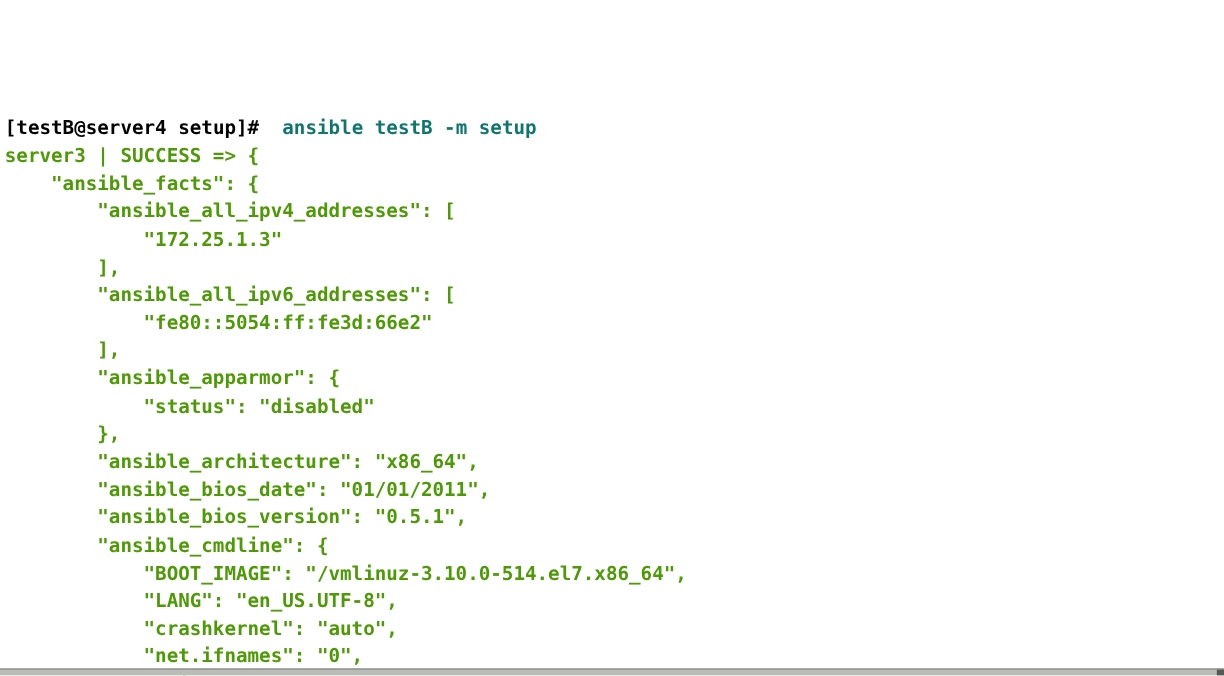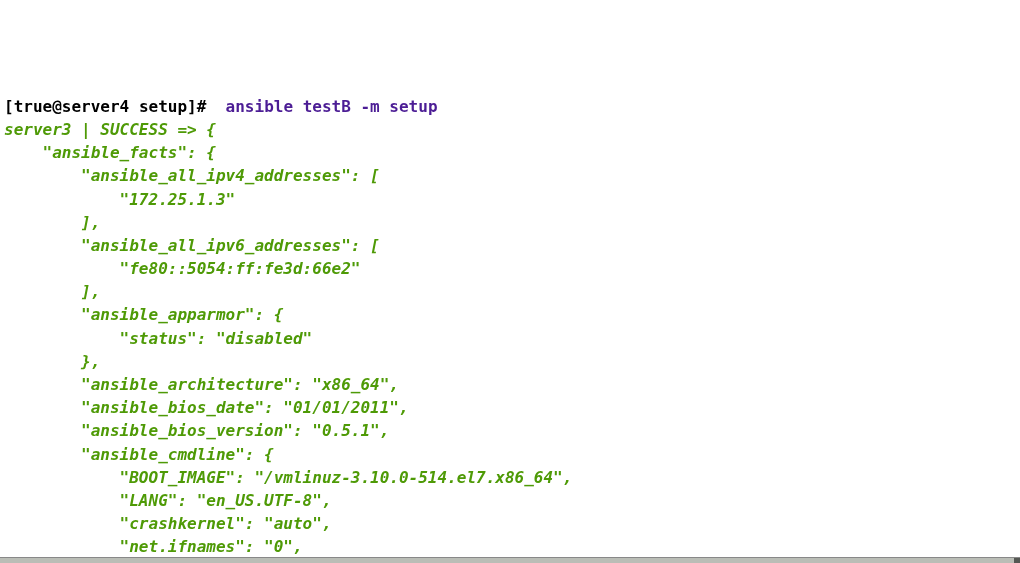--- a/index.html
+++ b/index.html
@@ -17,22 +17,22 @@
       white-space: pre;
       width: 1020px;
       height: 563px;
       overflow: hidden;
       position: relative;
     }
     .prompt-bracket { color: #000000; }
     .prompt-user { color: #000000; }
     .prompt-path { color: #000000; }
     .prompt-hash { color: #000000; }
-    .prompt-cmd { color: #4c1d95; }
-    .green { color: #4e9a06; font-style: italic; }
+    .prompt-cmd { color: #0f766e; }
+    .green { color: #4e9a06; }
     .bottom-bar {
       position: absolute;
       left: 0;
       right: 0;
       bottom: 0;
       height: 6px;
       background: #babdb6;
       border-top: 1px solid #888;
     }
     .bottom-bar-inner {
@@ -42,21 +42,21 @@
       bottom: 0;
       width: 6px;
       background: #555753;
     }
   </style>
 </head>
 <body>
 
 
 
-<div><span class="prompt-bracket">[</span><span class="prompt-user">true@server4</span><span class="prompt-bracket"> </span><span class="prompt-path">setup</span><span class="prompt-bracket">]</span><span class="prompt-hash">#  </span><span class="prompt-cmd">ansible testB -m setup</span>
+<div><span class="prompt-bracket">[</span><span class="prompt-user">testB@server4</span><span class="prompt-bracket"> </span><span class="prompt-path">setup</span><span class="prompt-bracket">]</span><span class="prompt-hash">#  </span><span class="prompt-cmd">ansible testB -m setup</span>
 <span class="green">server3 | SUCCESS =&gt; {</span>
 <span class="green">    "ansible_facts": {</span>
 <span class="green">        "ansible_all_ipv4_addresses": [</span>
 <span class="green">            "172.25.1.3"</span>
 <span class="green">        ], </span>
 <span class="green">        "ansible_all_ipv6_addresses": [</span>
 <span class="green">            "fe80::5054:ff:fe3d:66e2"</span>
 <span class="green">        ], </span>
 <span class="green">        "ansible_apparmor": {</span>
 <span class="green">            "status": "disabled"</span>

